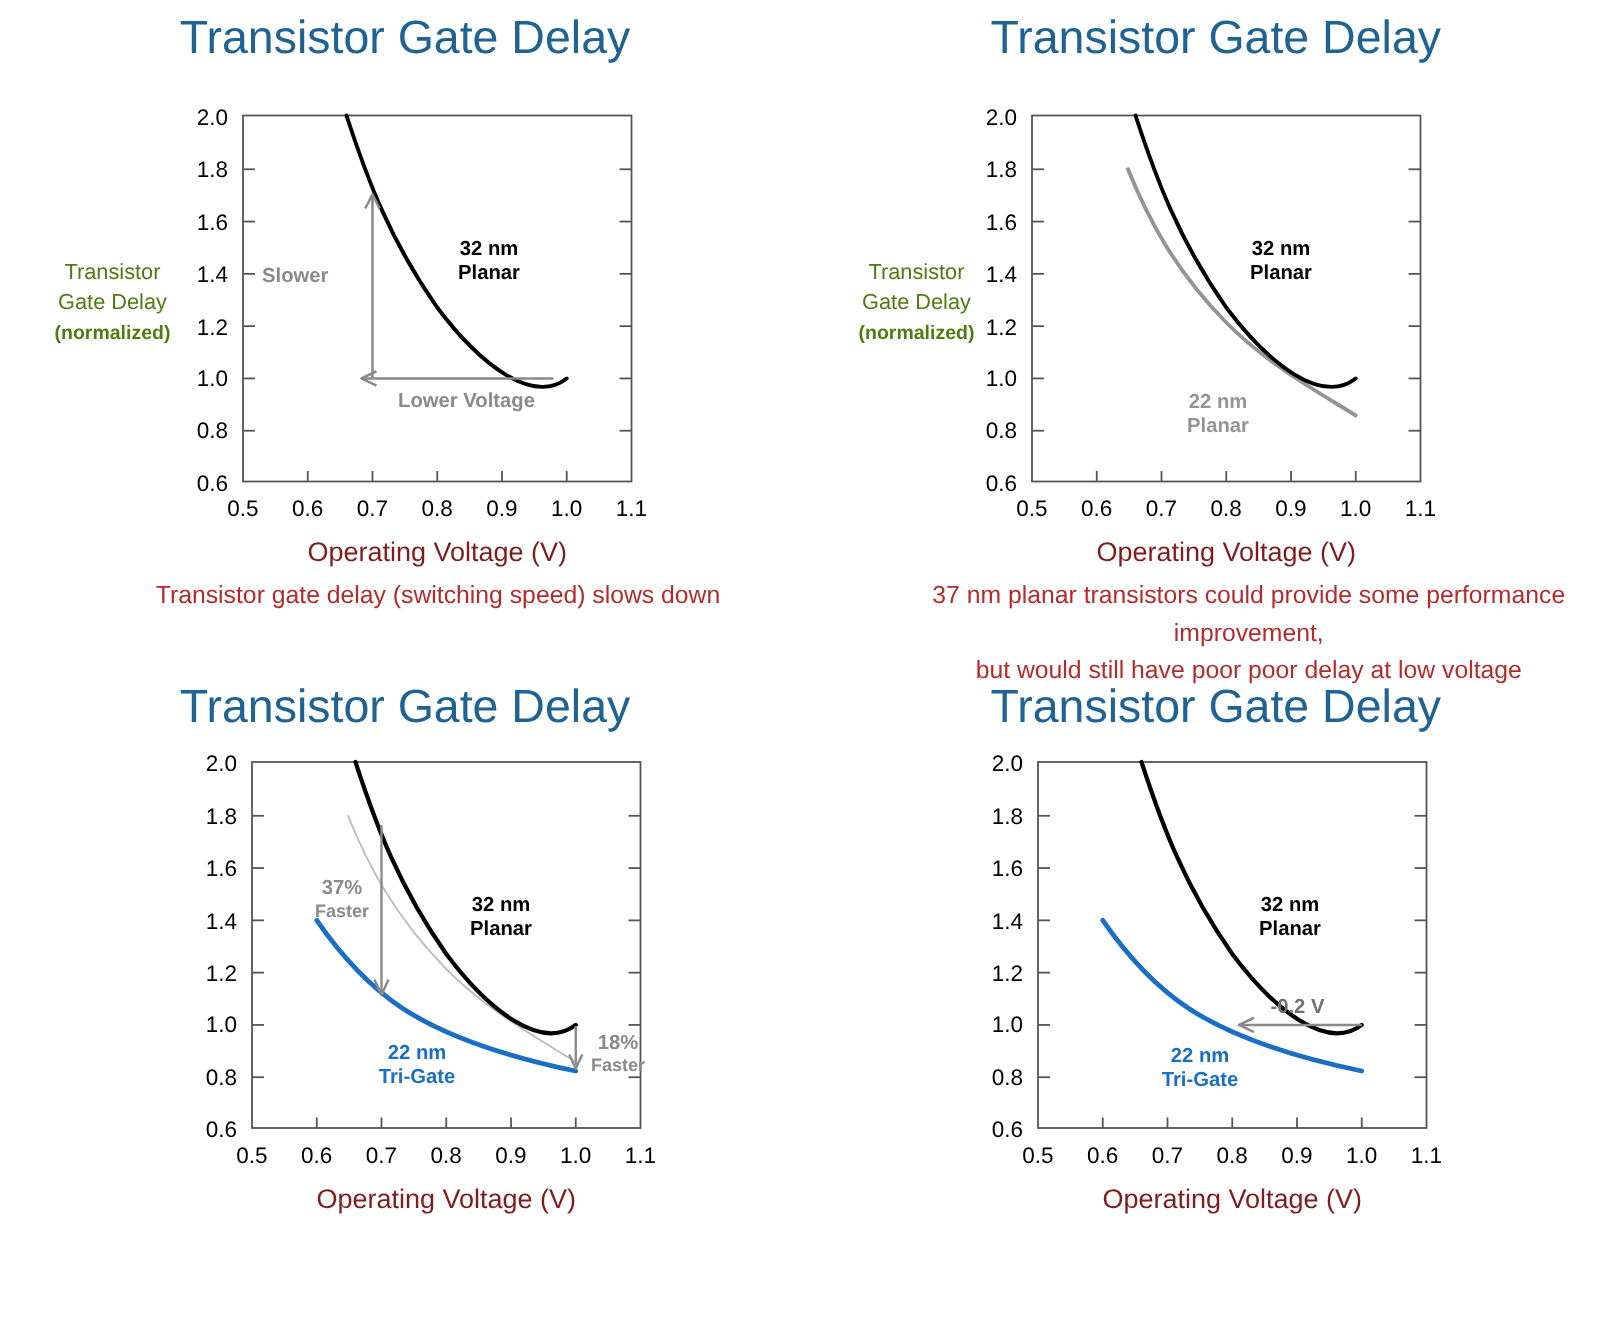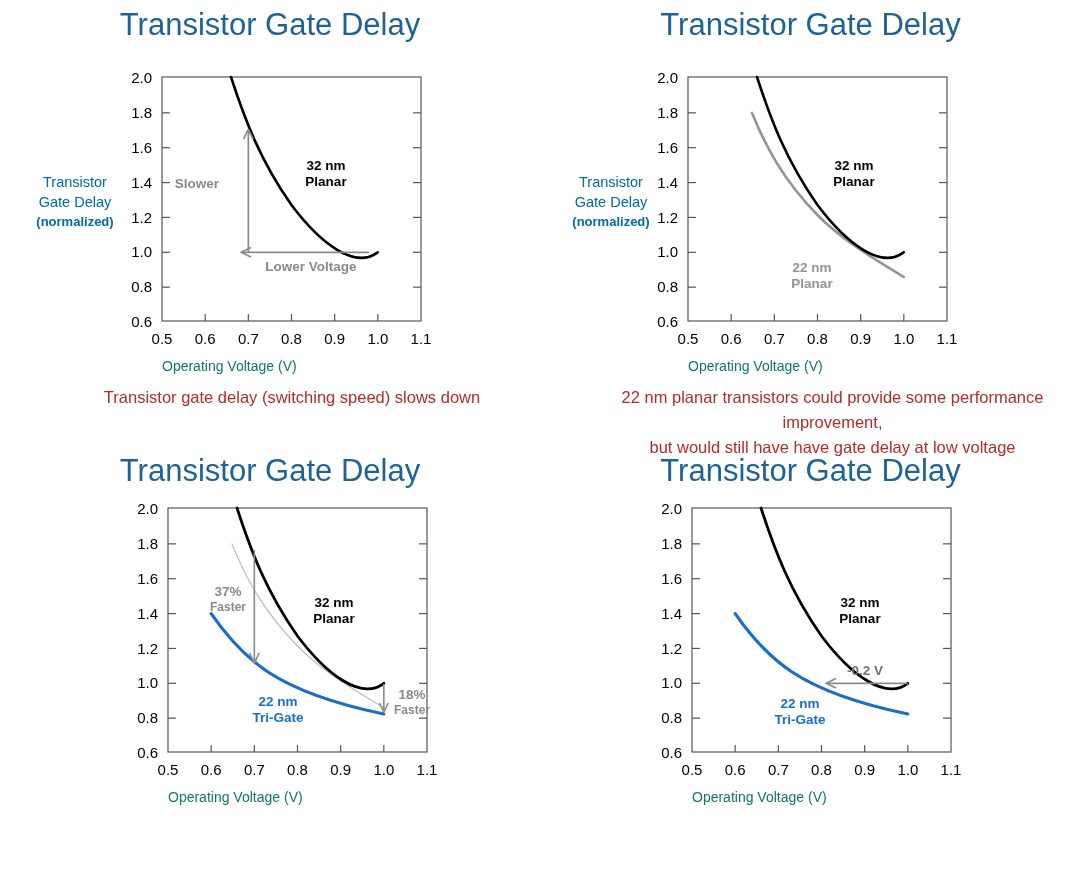--- a/index.html
+++ b/index.html
@@ -26,29 +26,29 @@
     font-weight:400;
     line-height:38px;
     white-space:nowrap;
   }
 
   .ylabel{
     position:absolute;
     text-align:center;
     font-size:14.5px;
     line-height:20px;
-    color:#0369a1;
+    color:#4d7c0f;
   }
   .ylabel .norm{font-size:13px;font-weight:bold;}
 
   .xlabel{
     position:absolute;
-    text-align:left;
-    font-size:14px;
-    color:#0f766e;
+    text-align:center;
+    font-size:18px;
+    color:#7f1d1d;
     white-space:nowrap;
   }
 
   .caption{
     position:absolute;
     left:0;right:0;
     text-align:center;
     color:#B42B2B;
     font-size:16.5px;
     line-height:25px;
@@ -204,22 +204,22 @@
       <path d="M 217 77 C 231 120, 246 160, 277.5 205 C 306 243, 341 270, 363.8 252.3" fill="none" stroke="#000" stroke-width="2.6" stroke-linecap="round"></path>
       <text class="ann-bold" x="314" y="170" text-anchor="middle" fill="#000">32 nm</text>
       <text class="ann-bold" x="314" y="186" text-anchor="middle" fill="#000">Planar</text>
       <text class="ann-bold" x="272" y="272" text-anchor="middle" fill="#949494">22 nm</text>
       <text class="ann-bold" x="272" y="288" text-anchor="middle" fill="#949494">Planar</text>
     </svg>
 
     <div class="xlabel" style="left:148px;top:358px;width:259px;">Operating Voltage (V)</div>
 
     <div class="caption" style="top:385px;">
-      <div>22 nm planar transistors could provide some performance improvement,</div>
-      <div>but would still have have gate delay at low voltage</div>
+      <div>37 nm planar transistors could provide some performance improvement,</div>
+      <div>but would still have poor poor delay at low voltage</div>
     </div>
   </div>
 
   <div class="panel">
     <div class="panel-title">Transistor Gate Delay</div>
 
     <svg width="540" height="446" style="position:absolute;left:0;top:0;">
       <rect x="168" y="62" width="259" height="244" fill="none" stroke="#555" stroke-width="1.2"></rect>
       <g stroke="#555" stroke-width="1.2">
         <line x1="168" y1="97.86" x2="176" y2="97.86"></line>

